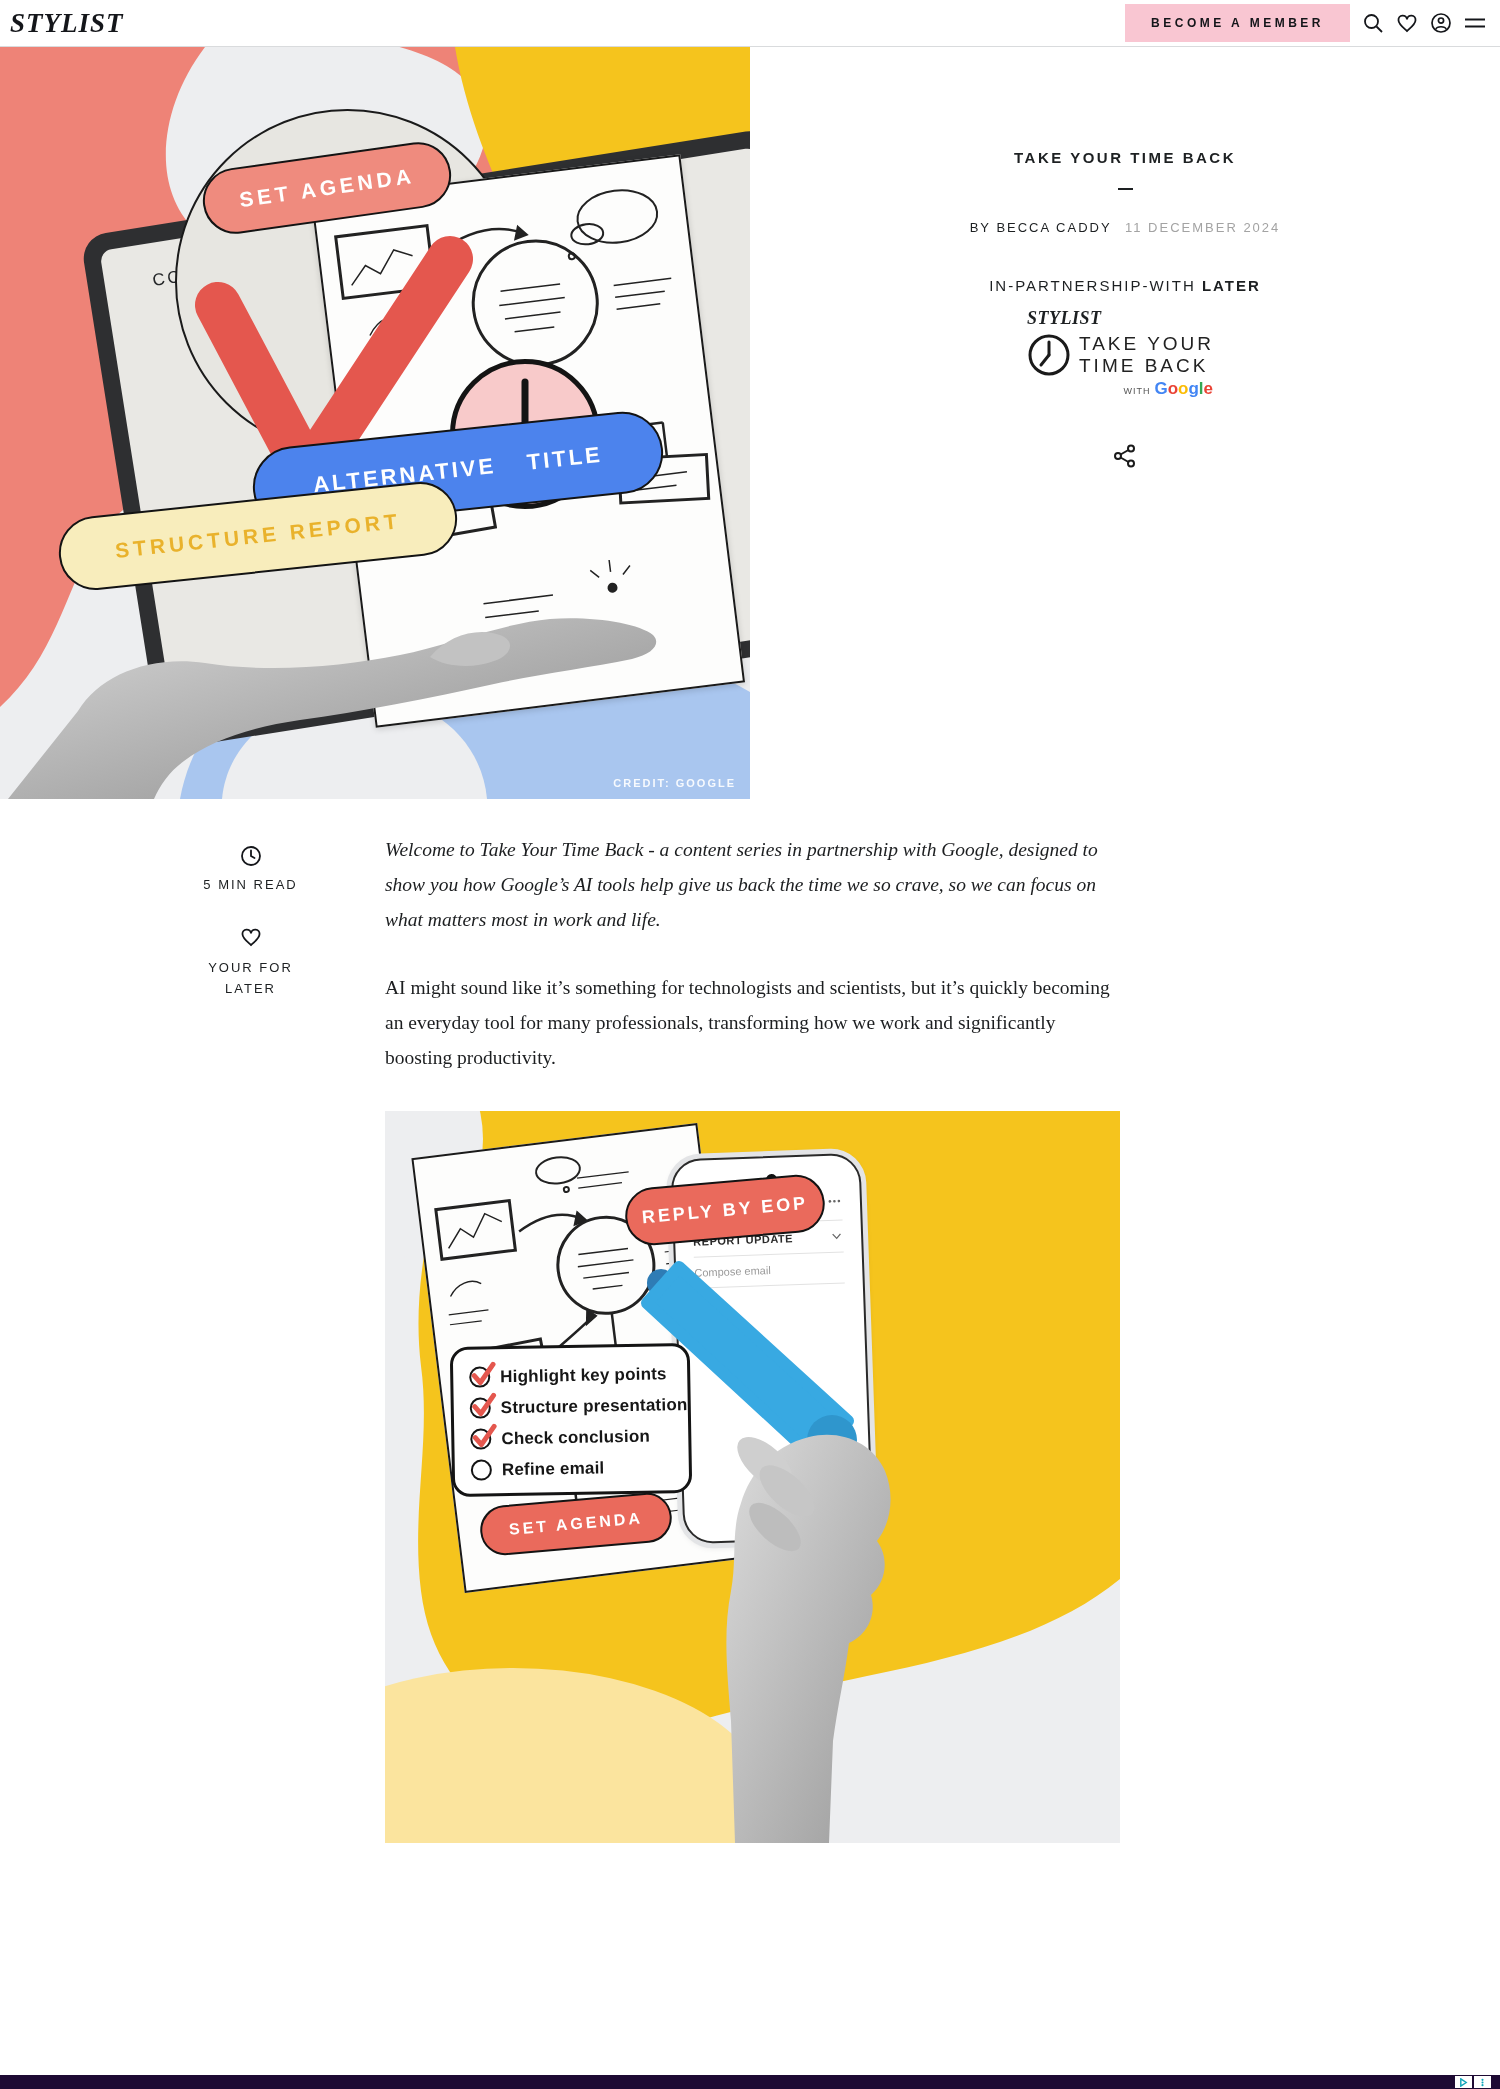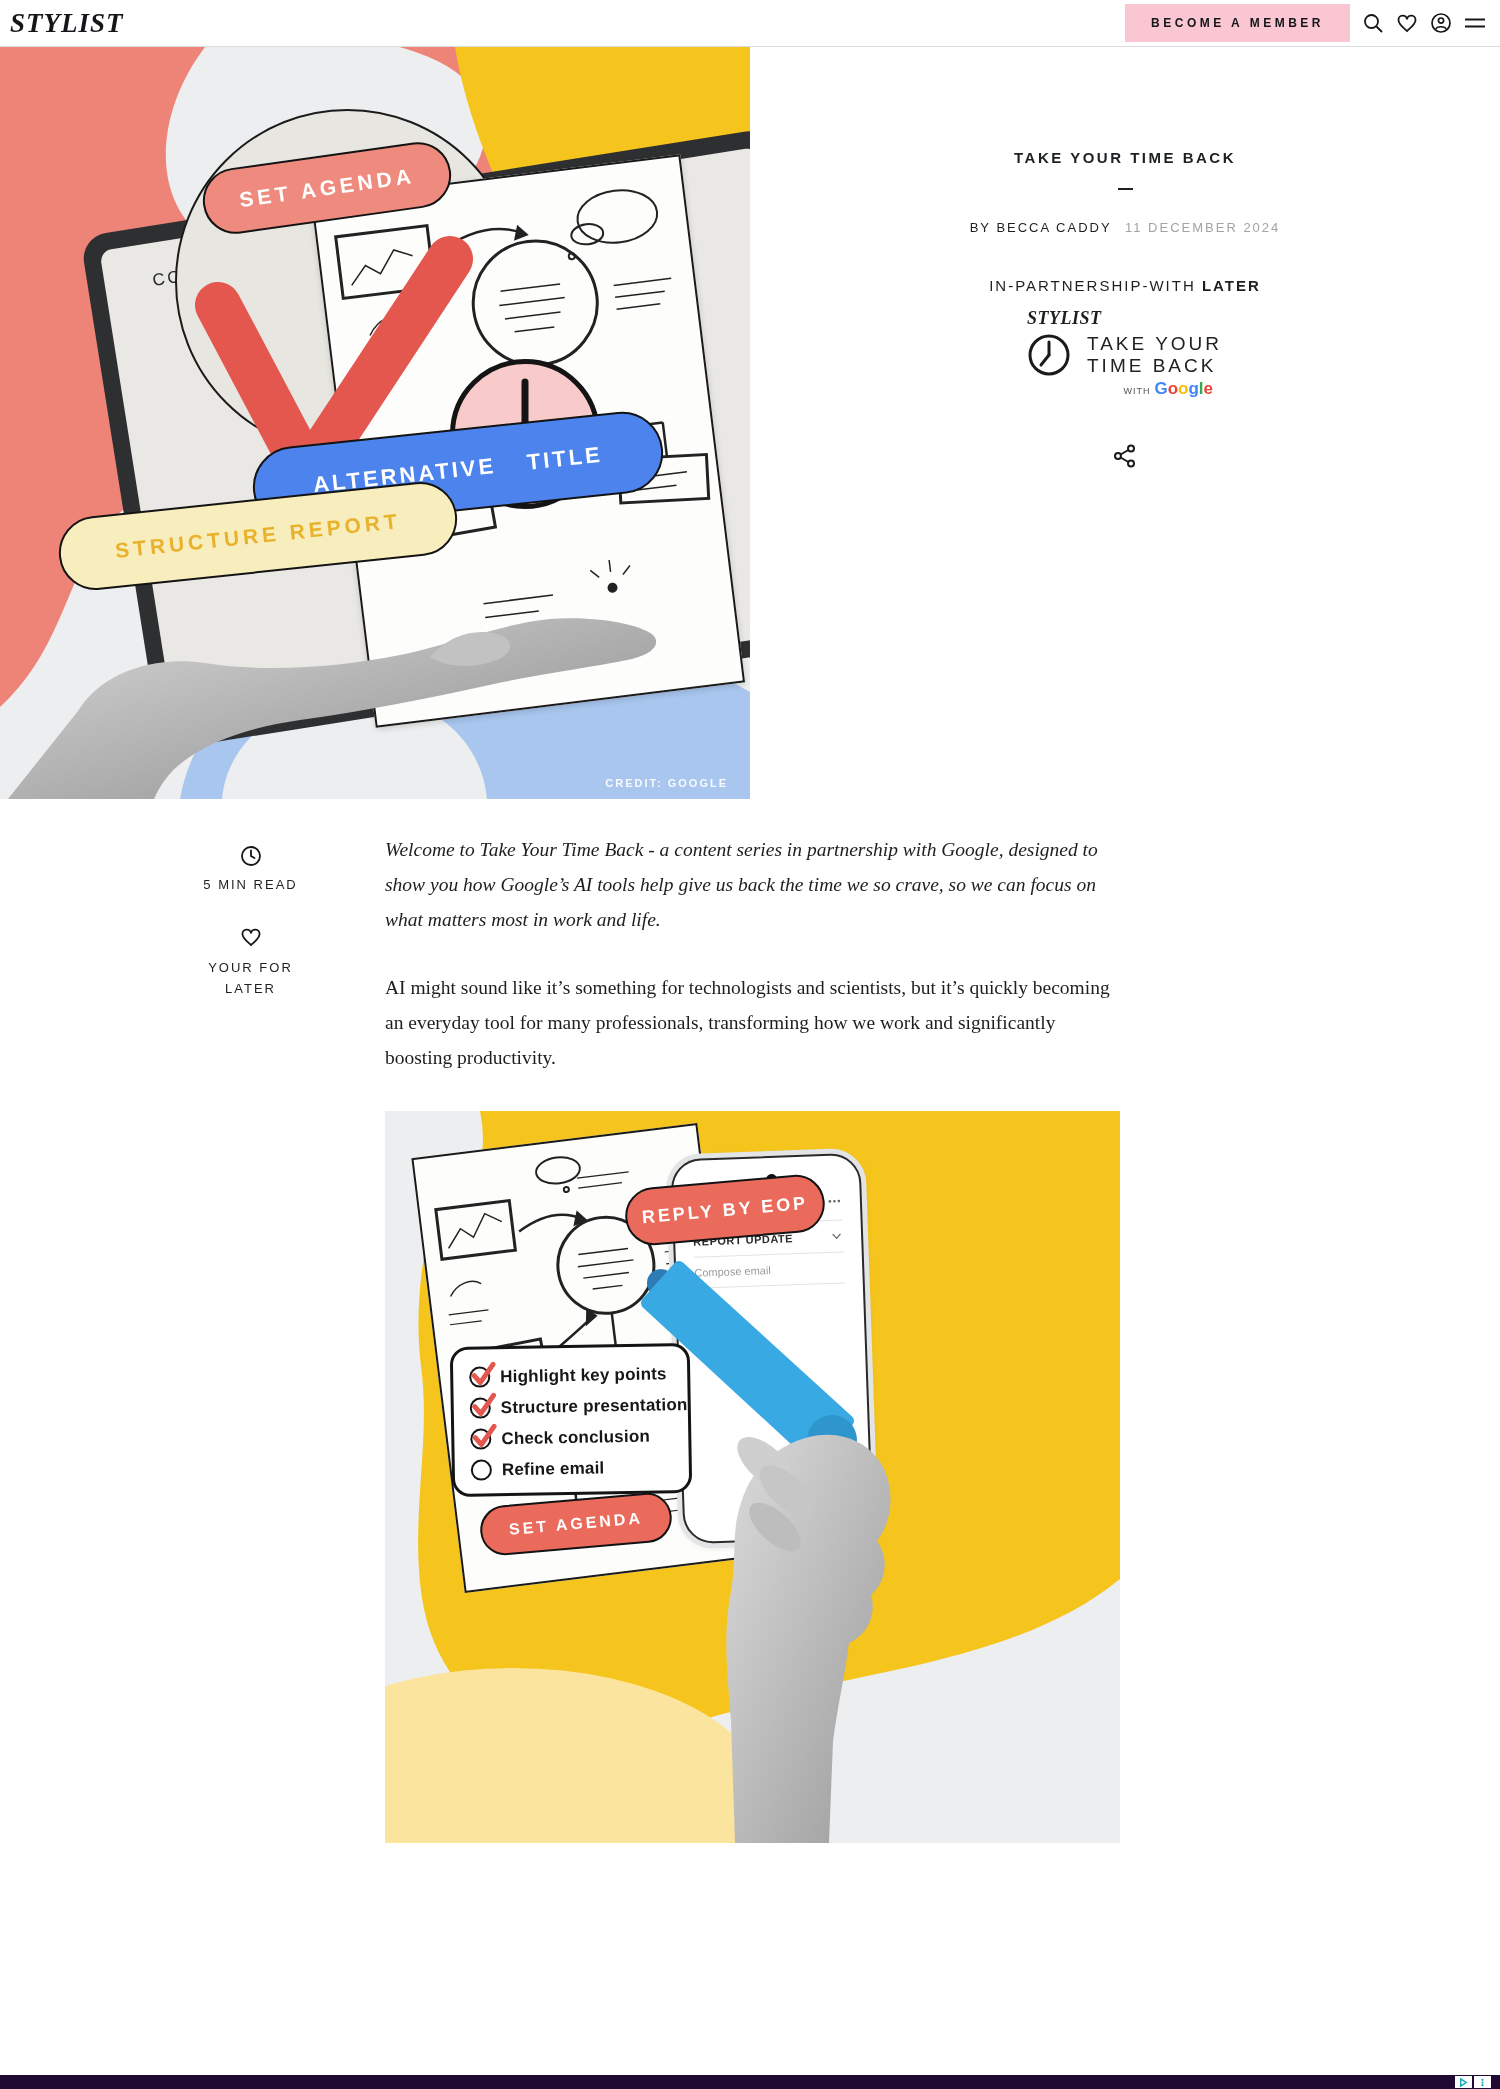--- a/index.html
+++ b/index.html
@@ -62,39 +62,39 @@
   .pill {
     position:absolute; display:flex; align-items:center; justify-content:center;
     border:2.5px solid #131313; border-radius:999px;
     font-weight:bold; text-transform:uppercase; white-space:nowrap;
   }
   .pill-set-agenda { left:202px; top:108px; width:250px; height:66px; background:#ef8b7e; color:#fff; font-size:21px; letter-spacing:4px; transform:rotate(-8deg); }
   .pill-alt-title  { left:252px; top:382px; width:412px; height:82px; background:#4c83ed; color:#fff; font-size:22px; letter-spacing:3px; word-spacing:22px; transform:rotate(-6deg); }
   .pill-structure  { left:58px;  top:452px; width:400px; height:74px; background:#f8edbc; color:#e9b22c; font-size:21px; letter-spacing:4px; transform:rotate(-6deg); }
   .hero-hand { position:absolute; left:0; top:518px; width:690px; height:234px; }
   .credit {
-    position:absolute; right:22px; bottom:10px; color:rgba(255,255,255,.9);
+    position:absolute; right:14px; bottom:10px; color:rgba(255,255,255,.9);
     font-size:11px; letter-spacing:2px; font-weight:bold;
   }
 
   
   .article-header { flex:1; text-align:center; padding-top:102px; }
   .category { font-size:15px; letter-spacing:2.5px; font-weight:700; cursor:pointer; }
   .dash-sep { width:15px; height:2px; background:#1d2022; margin:22px auto 0; }
   h1.title {
     font-family:"Liberation Serif", serif; font-weight:bold; font-size:41px;
     line-height:1.18; letter-spacing:-.5px; width:480px; margin:20px auto 0; color:#23272b;
   }
   .byline { margin-top:30px; font-size:13px; letter-spacing:2px; font-weight:400; }
   .byline .date { color:#a3a3a3; margin-left:8px; }
   .partnership { margin-top:42px; font-size:15px; letter-spacing:2px; font-weight:500; }
   .partnership a { color:#1d2022; font-weight:bold; cursor:pointer; }
   .partner-badge { width:196px; margin:14px auto 0; text-align:left; }
   .pb-brand { font-family:"Liberation Serif", serif; font-style:italic; font-weight:bold; font-size:18px; letter-spacing:.5px; }
-  .pb-row { display:flex; align-items:center; gap:16px; margin-top:4px; }
+  .pb-row { display:flex; align-items:center; gap:8px; margin-top:4px; }
   .pb-clock { width:44px; height:44px; flex:none; }
   .pb-lines { font-size:19px; letter-spacing:3px; font-weight:500; line-height:1.15; color:#222; }
   .pb-with { text-align:right; margin-top:2px; font-size:9px; letter-spacing:1px; color:#555; padding-right:10px; }
   .pb-google { font-size:17px; font-weight:bold; letter-spacing:0; margin-left:4px; }
   .g-b{color:#4285F4}.g-r{color:#EA4335}.g-y{color:#FBBC05}.g-g{color:#34A853}
   .share-wrap { margin-top:44px; }
   .share-icon { width:26px; height:26px; display:inline-block; cursor:pointer; }
 
   
   .article-body { position:relative; }

